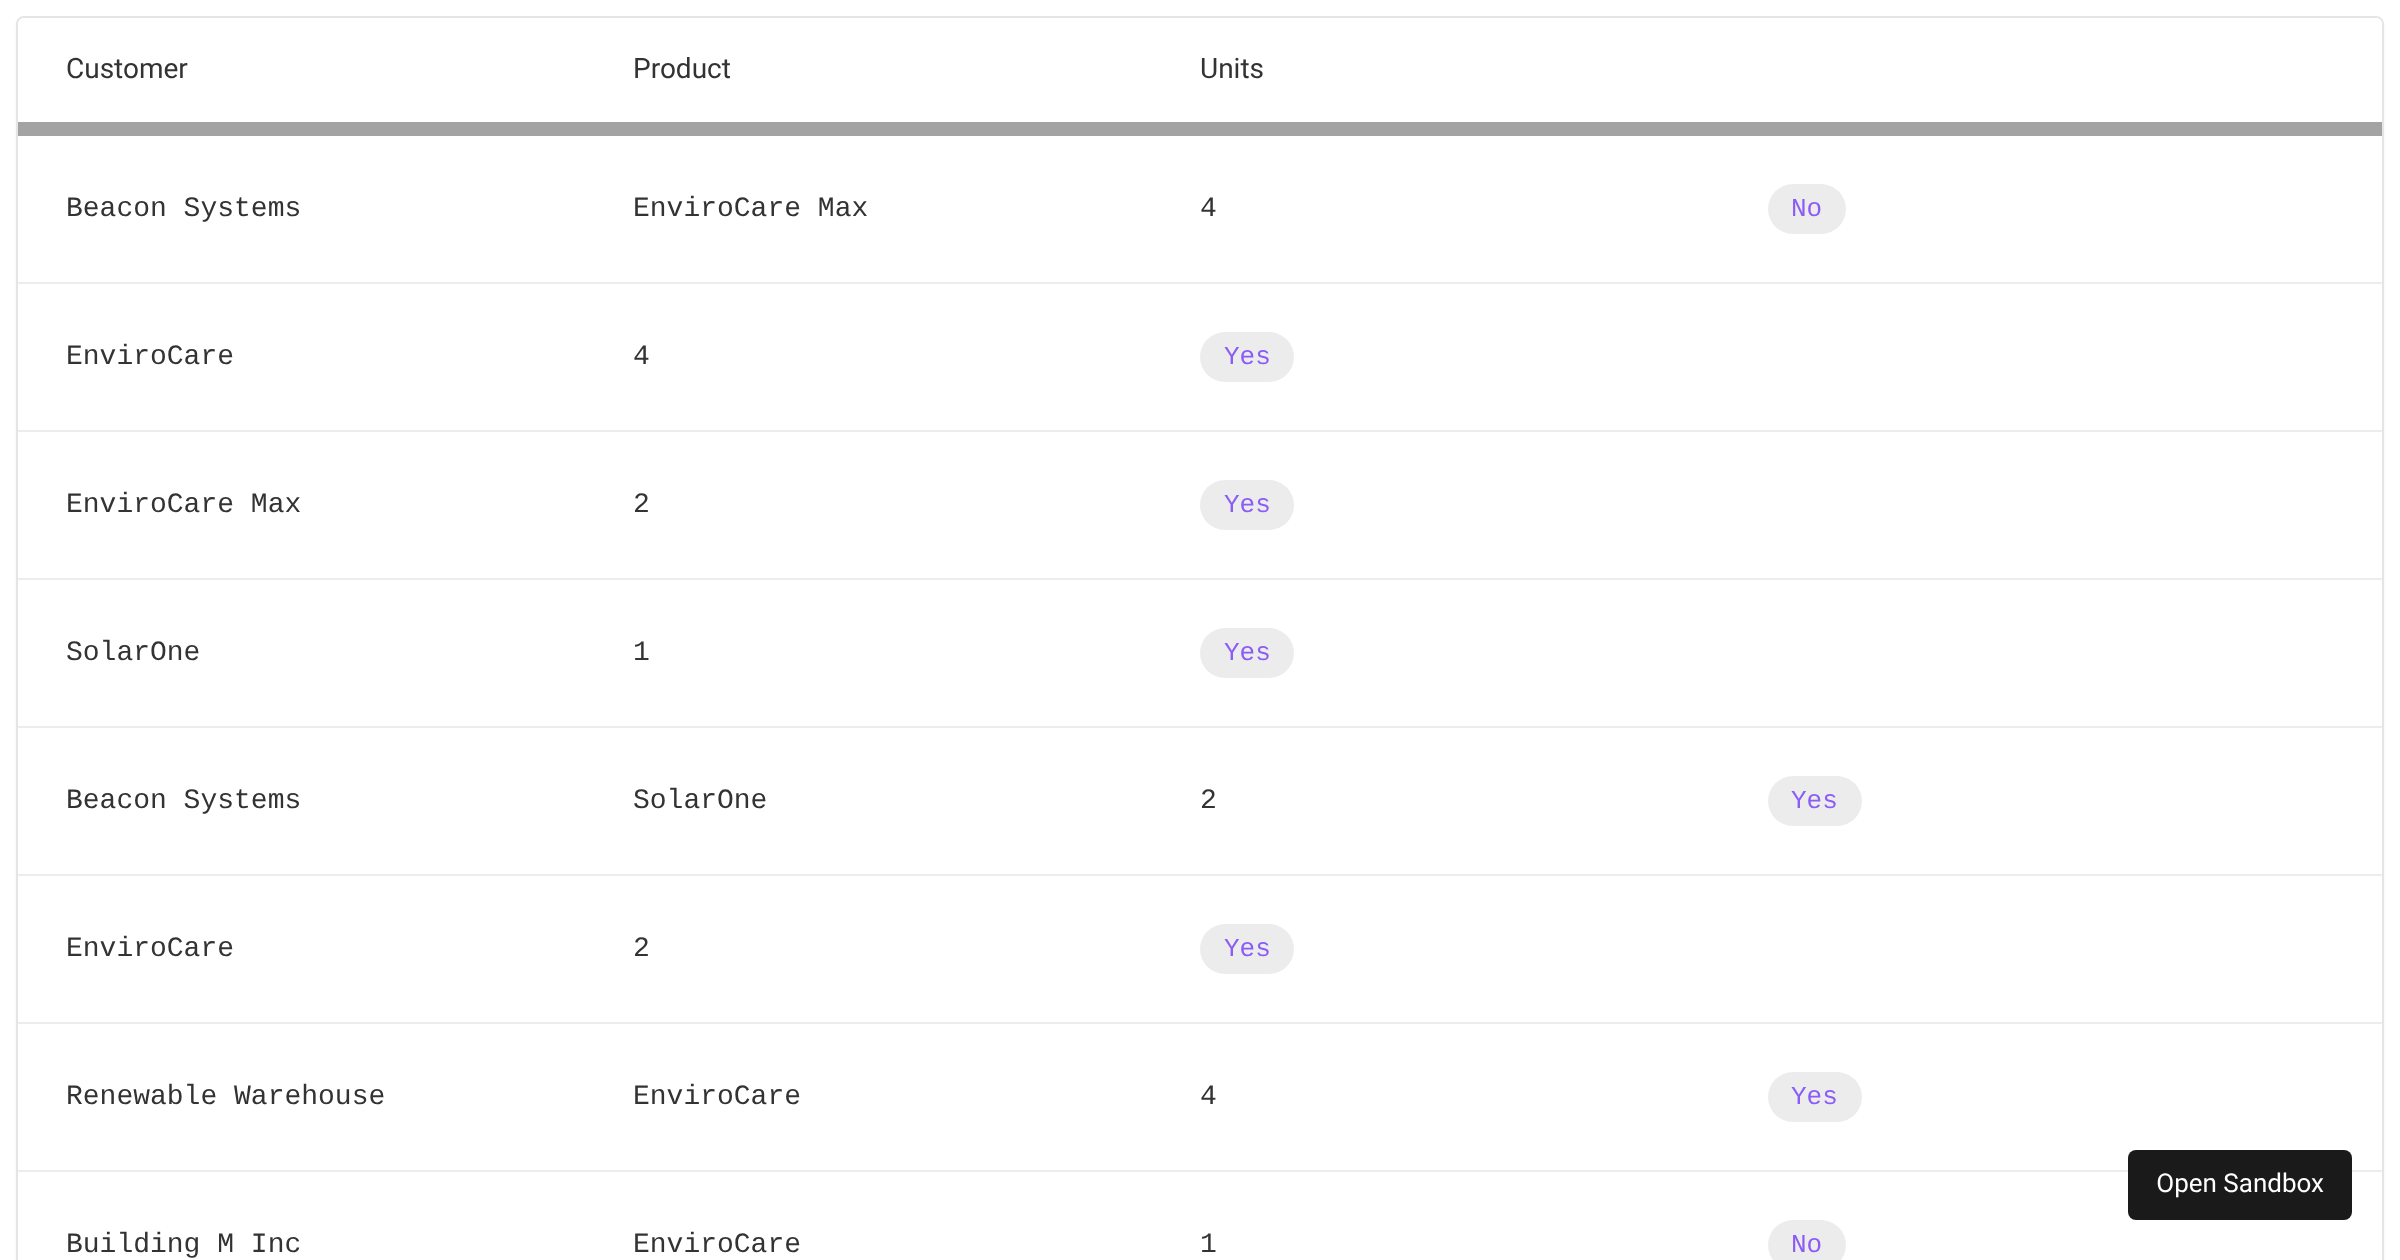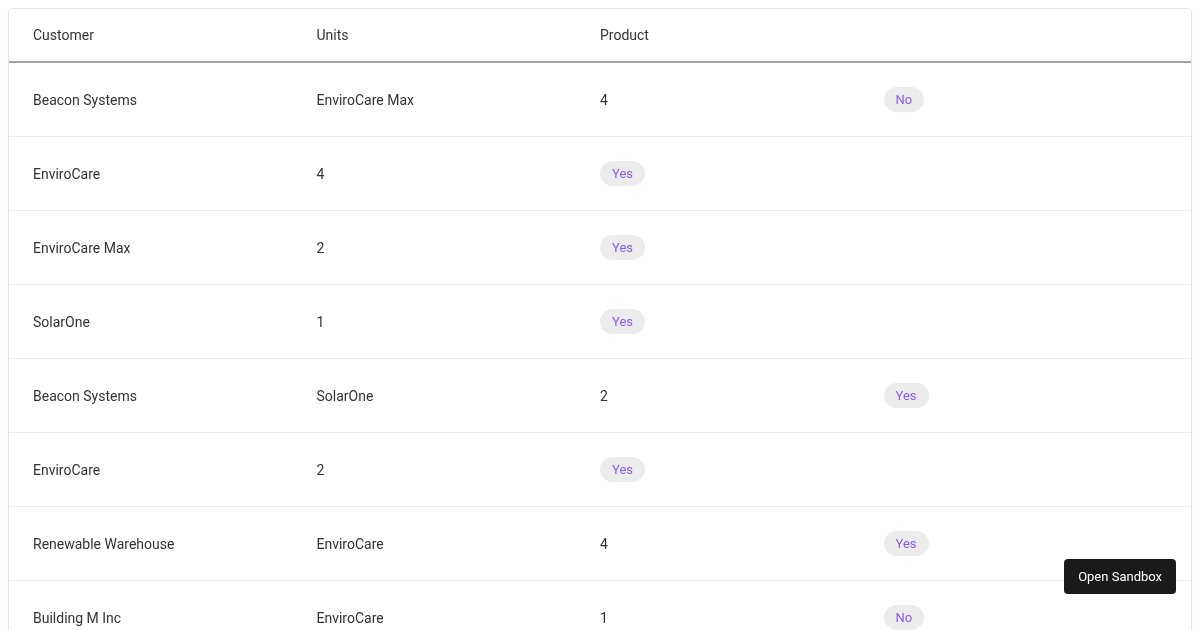--- a/index.html
+++ b/index.html
@@ -17,76 +17,77 @@
     .table-container {
       border: 1px solid #e5e5e5;
       border-radius: 4px;
       overflow: hidden;
       box-shadow: 0 1px 2px rgba(0,0,0,0.04);
     }
     .table-header {
       display: grid;
       grid-template-columns: 1fr 1fr 1fr 1fr;
       padding: 0 24px;
-      border-bottom: 2px solid #a3a3a3;
+      border-bottom: 7px solid #a3a3a3;
       background: #ffffff;
     }
     .table-header .cell {
       padding: 18px 8px 18px 0;
       font-weight: 400;
       color: #333;
     }
     .table-body {
       background: #ffffff;
     }
     .table-row {
       display: grid;
       grid-template-columns: 1fr 1fr 1fr 1fr;
       padding: 0 24px;
       border-bottom: 1px solid #ededed;
       align-items: center;
+      font-family: Liberation Mono, monospace;
     }
     .table-row:last-child {
       border-bottom: none;
     }
     .table-row .cell {
       padding: 24px 8px 24px 0;
       color: #333;
     }
     .pill {
       display: inline-block;
       padding: 6px 12px;
       border-radius: 999px;
       background: #ececec;
       color: #8b5cf6;
       font-size: 13px;
       line-height: 1;
     }
     .open-sandbox {
       position: fixed;
       right: 24px;
-      bottom: 36px;
+      bottom: 20px;
       background: #1a1a1a;
       color: #ffffff;
       border: none;
       border-radius: 4px;
       padding: 10px 14px;
       font-size: 13px;
       cursor: pointer;
       font-family: inherit;
     }
   </style>
 </head>
 <body>
 
 <div class="table-container">
   <div class="table-header">
     <div class="cell">Customer</div>
+    <div class="cell">Product</div>
     <div class="cell">Units</div>
-    <div class="cell">Product</div>
   </div>
   <div class="table-body">
 
   <div class="table-row">
         <div class="cell">Beacon Systems</div>
         <div class="cell">EnviroCare Max</div>
         <div class="cell">4</div>
         <div class="cell"><span class="pill">No</span></div>
       </div>
       <div class="table-row">

